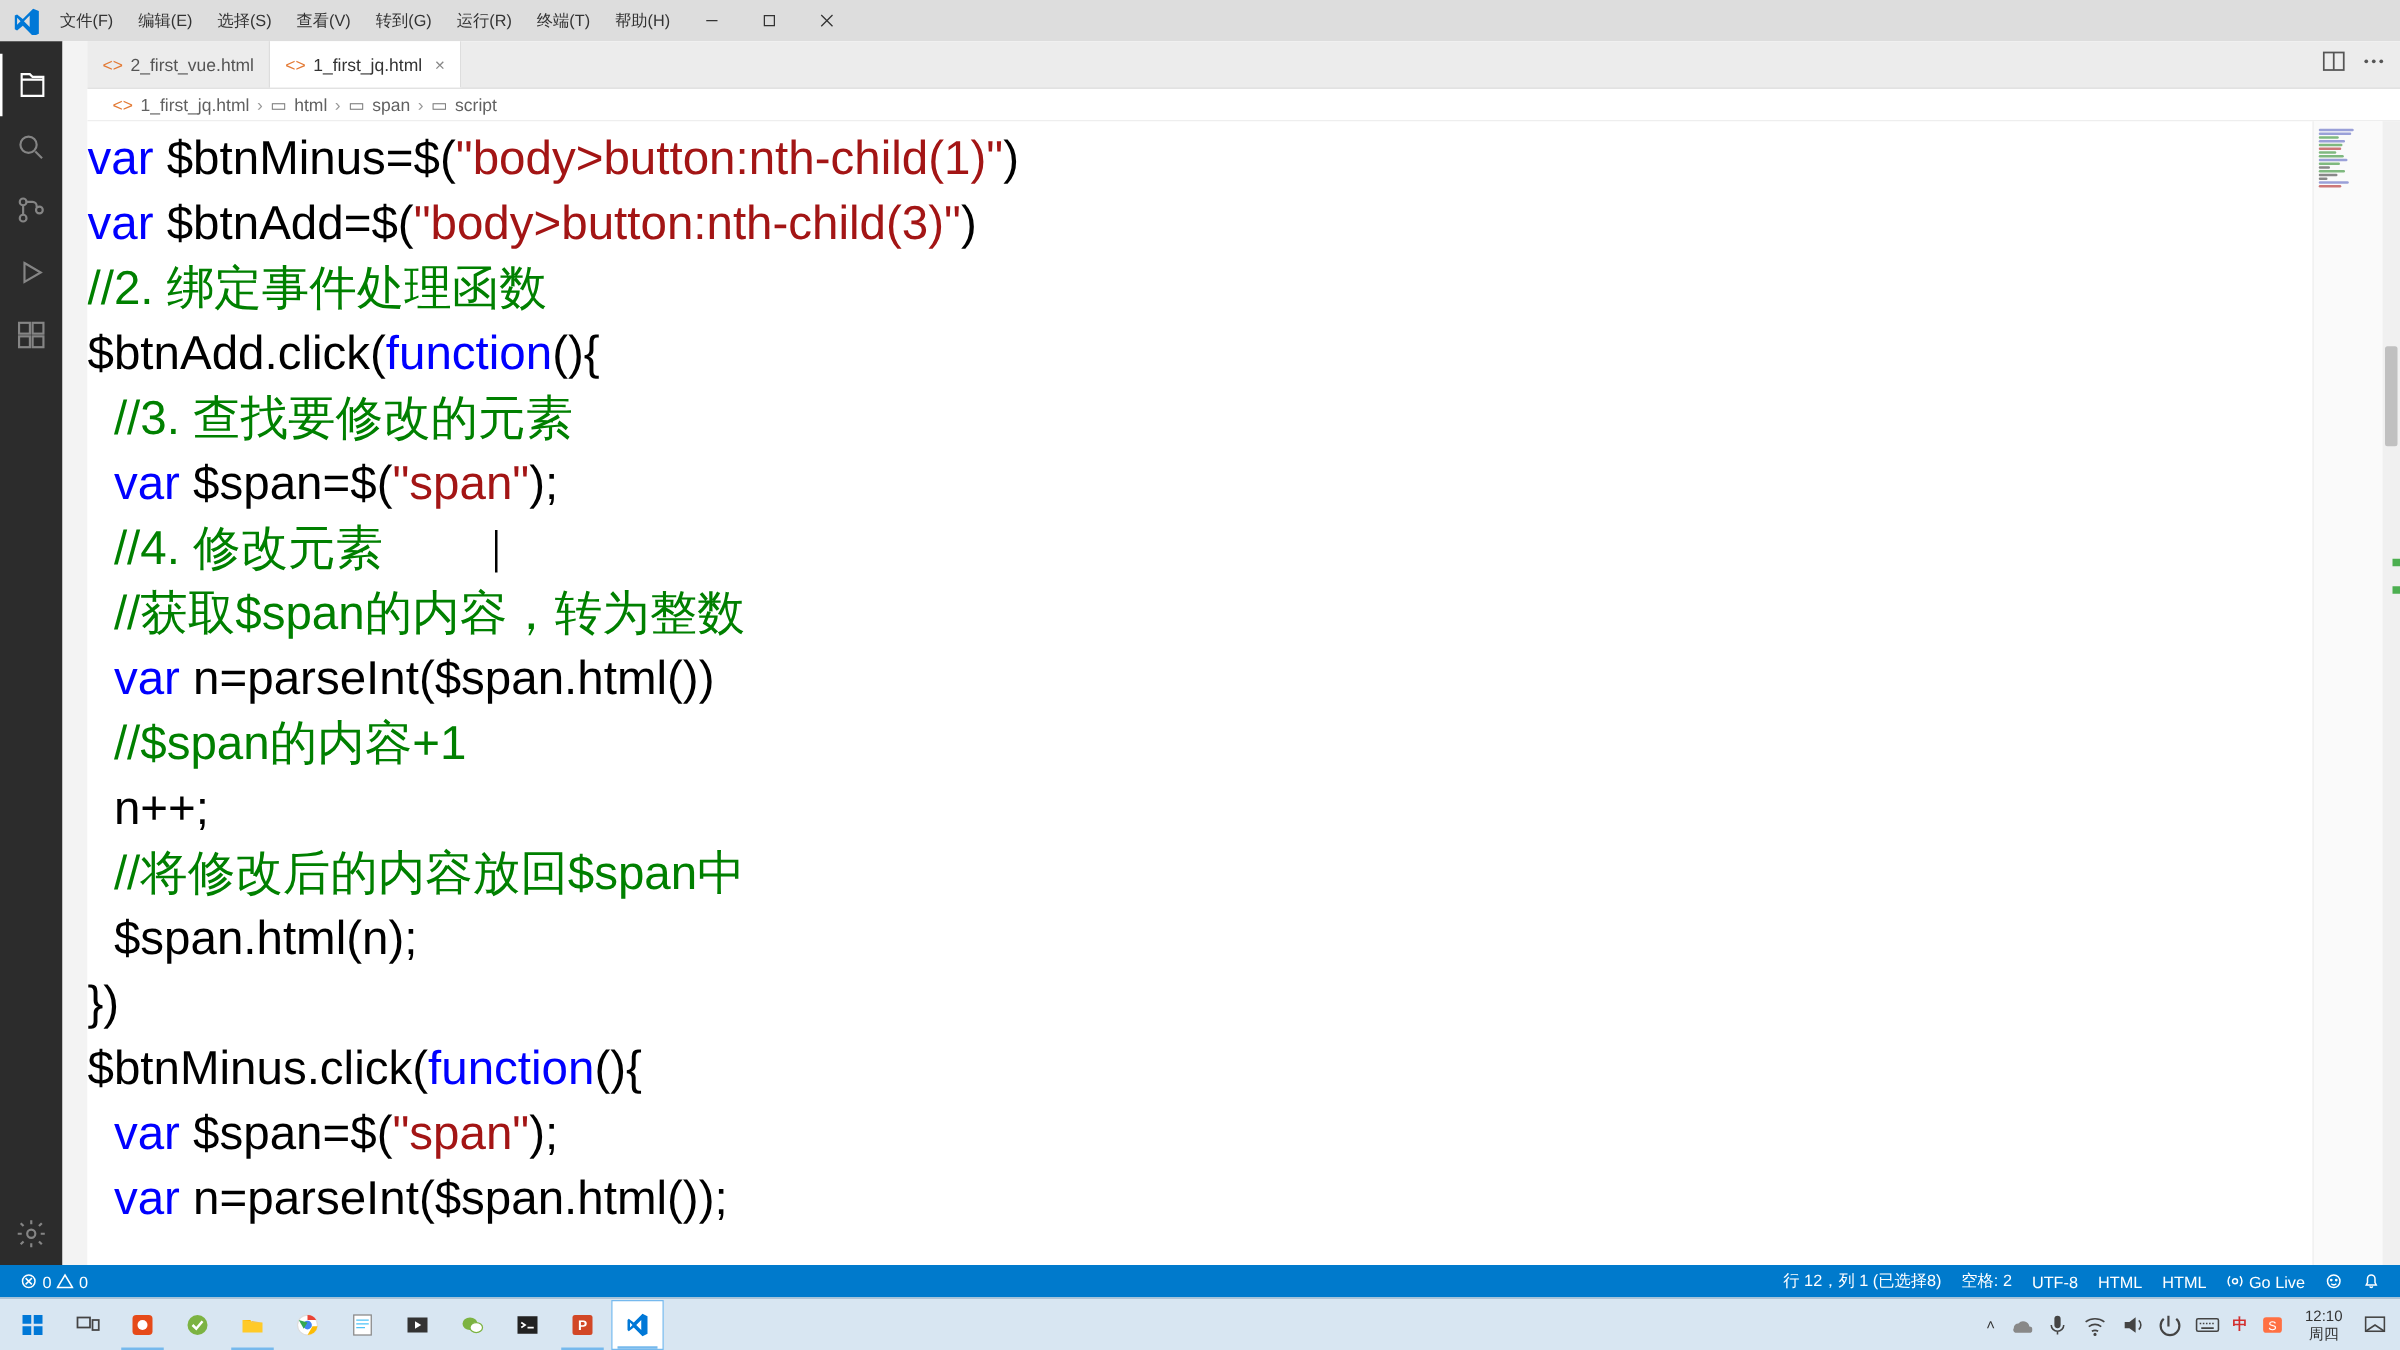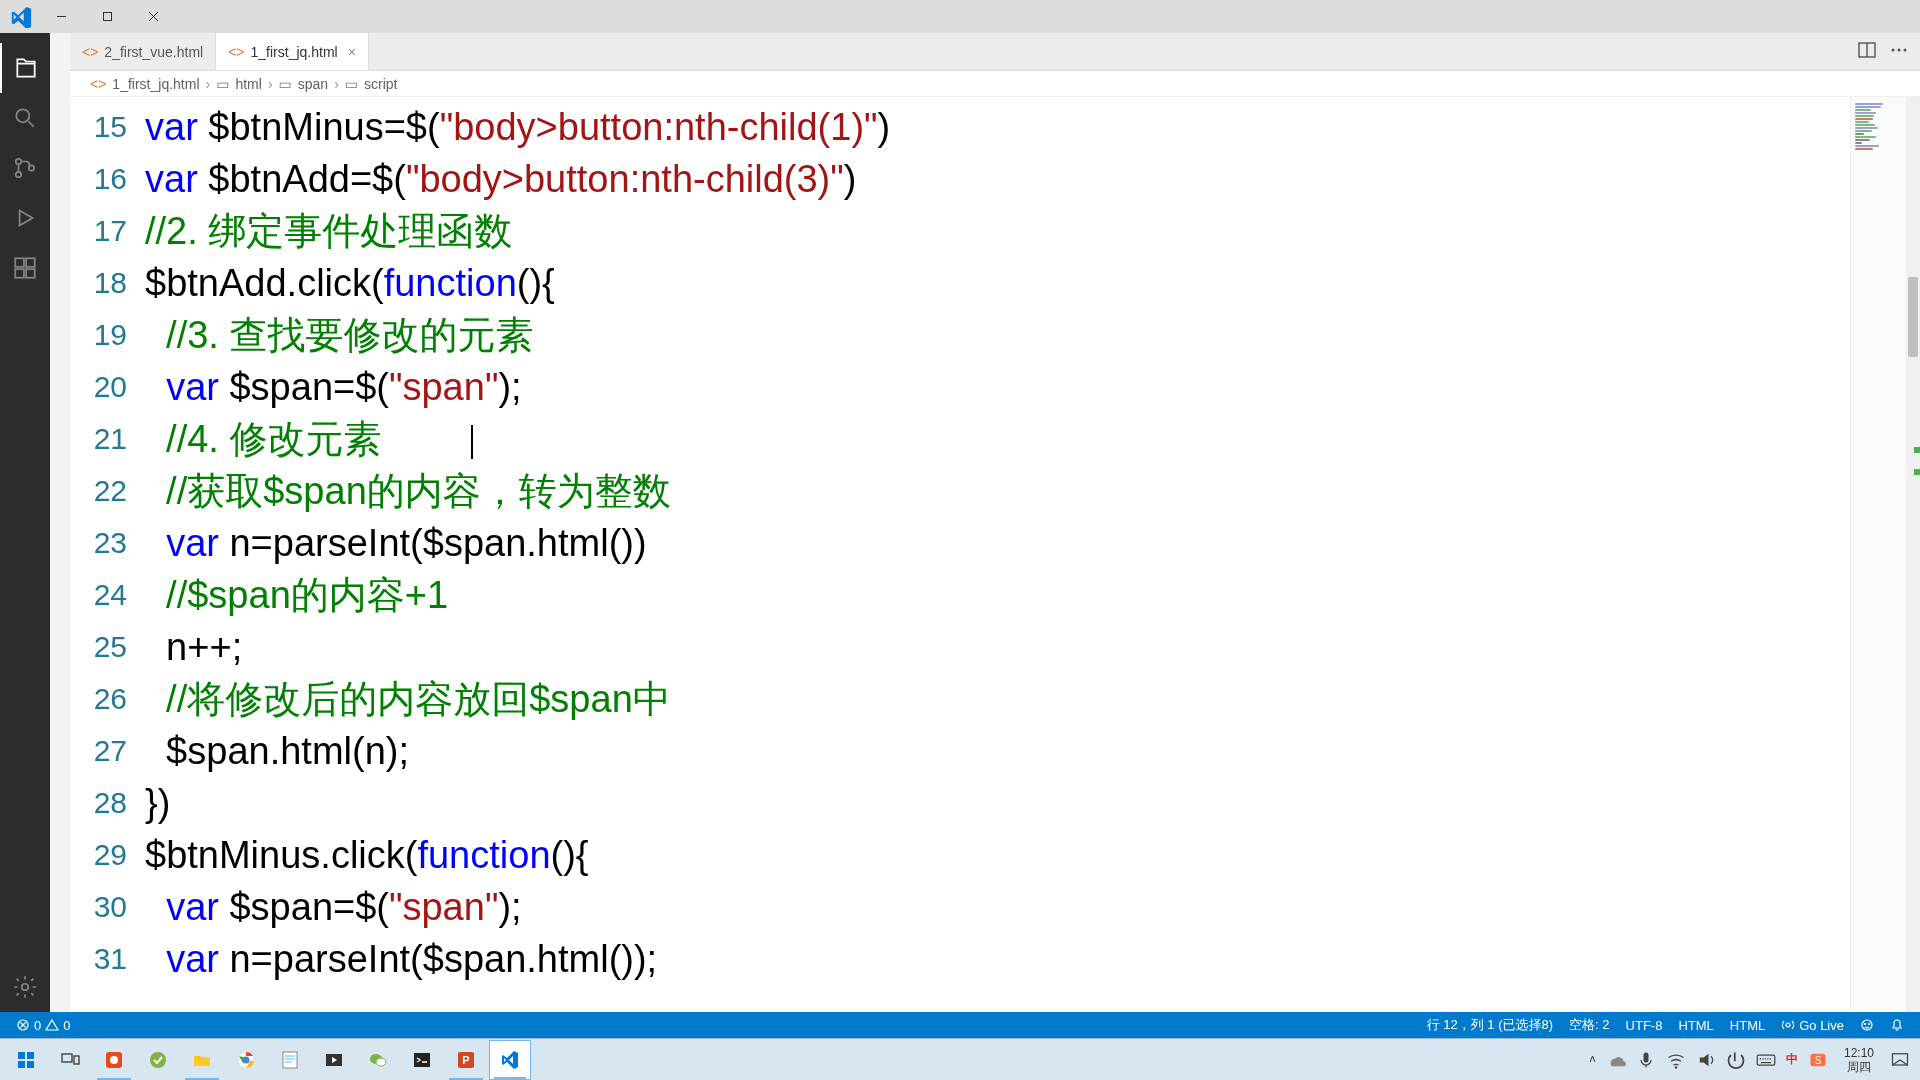--- a/index.html
+++ b/index.html
@@ -83,20 +83,30 @@
 .taskbar .clock { text-align: center; line-height: 14px; font-size: 12px; padding: 0 6px; }
 .taskbar svg { width: 20px; height: 20px; }
 </style>
 </head>
 <body>
 
 <div class="title-bar">
   <svg class="vs-logo" viewBox="0 0 24 24">
       <path fill="#0078d7" d="M23 3l-5-2-9 9-5-4-2 1v12l2 1 5-4 9 9 5-2V3zM4 15V9l3 3-3 3zm11 2l-5-5 5-5v10z"></path>
     </svg>
+  <div class="menu-items">
+    <span>文件(F)</span>
+    <span>编辑(E)</span>
+    <span>选择(S)</span>
+    <span>查看(V)</span>
+    <span>转到(G)</span>
+    <span>运行(R)</span>
+    <span>终端(T)</span>
+    <span>帮助(H)</span>
+  </div>
   <div class="window-controls">
     <span>
         <svg viewBox="0 0 11 11">
           <path stroke="#333" d="M1 5.5h9"></path>
         </svg>
       </span>
     <span>
         <svg viewBox="0 0 11 11">
           <rect x="1.5" y="1.5" width="8" height="8" fill="none" stroke="#333"></rect>
         </svg>
@@ -189,39 +199,20 @@
       <span>html</span>
       <span class="bc-sep">›</span>
       <span class="bc-cube">▭</span>
       <span>span</span>
       <span class="bc-sep">›</span>
       <span class="bc-cube">▭</span>
       <span>script</span>
     </div>
 
     <div class="editor-body">
-      <div class="gutter">
-        <div>15</div>
-        <div>16</div>
-        <div>17</div>
-        <div>18</div>
-        <div>19</div>
-        <div>20</div>
-        <div>21</div>
-        <div>22</div>
-        <div>23</div>
-        <div>24</div>
-        <div>25</div>
-        <div>26</div>
-        <div>27</div>
-        <div>28</div>
-        <div>29</div>
-        <div>30</div>
-        <div>31</div>
-      </div>
       <div class="code"><div><span class="kw">var</span><span> $btnMinus=$(</span><span class="str">"body&gt;button:nth-child(1)"</span><span>)</span></div><div><span class="kw">var</span><span> $btnAdd=$(</span><span class="str">"body&gt;button:nth-child(3)"</span><span>)</span></div><div><span class="cmt">//2. 绑定事件处理函数</span></div><div><span>$btnAdd.click(</span><span class="fn">function</span><span>(){</span></div><div><span class="cmt">  //3. 查找要修改的元素</span></div><div><span>  </span><span class="kw">var</span><span> $span=$(</span><span class="str">"span"</span><span>);</span></div><div><span class="cmt">  //4. 修改元素</span><span class="cursor-mark"></span></div><div><span class="cmt">  //获取$span的内容，转为整数</span></div><div><span>  </span><span class="kw">var</span><span> n=parseInt($span.html())</span></div><div><span class="cmt">  //$span的内容+1</span></div><div><span>  n++;</span></div><div><span class="cmt">  //将修改后的内容放回$span中</span></div><div><span>  $span.html(n);</span></div><div><span>})</span></div><div><span>$btnMinus.click(</span><span class="fn">function</span><span>(){</span></div><div><span>  </span><span class="kw">var</span><span> $span=$(</span><span class="str">"span"</span><span>);</span></div><div><span>  </span><span class="kw">var</span><span> n=parseInt($span.html());</span></div></div>
 
       <div class="minimap">
         <div class="mm-block" style="top:6px;">
           <div class="mm-line" style="background:#9aa0d8;width:60%"></div>
           <div class="mm-line" style="background:#9aa0d8;width:55%"></div>
           <div class="mm-line" style="background:#7fb97f;width:35%"></div>
           <div class="mm-line" style="background:#9aa0d8;width:45%"></div>
           <div class="mm-line" style="background:#7fb97f;width:40%"></div>
           <div class="mm-line" style="background:#c77;width:38%"></div>

